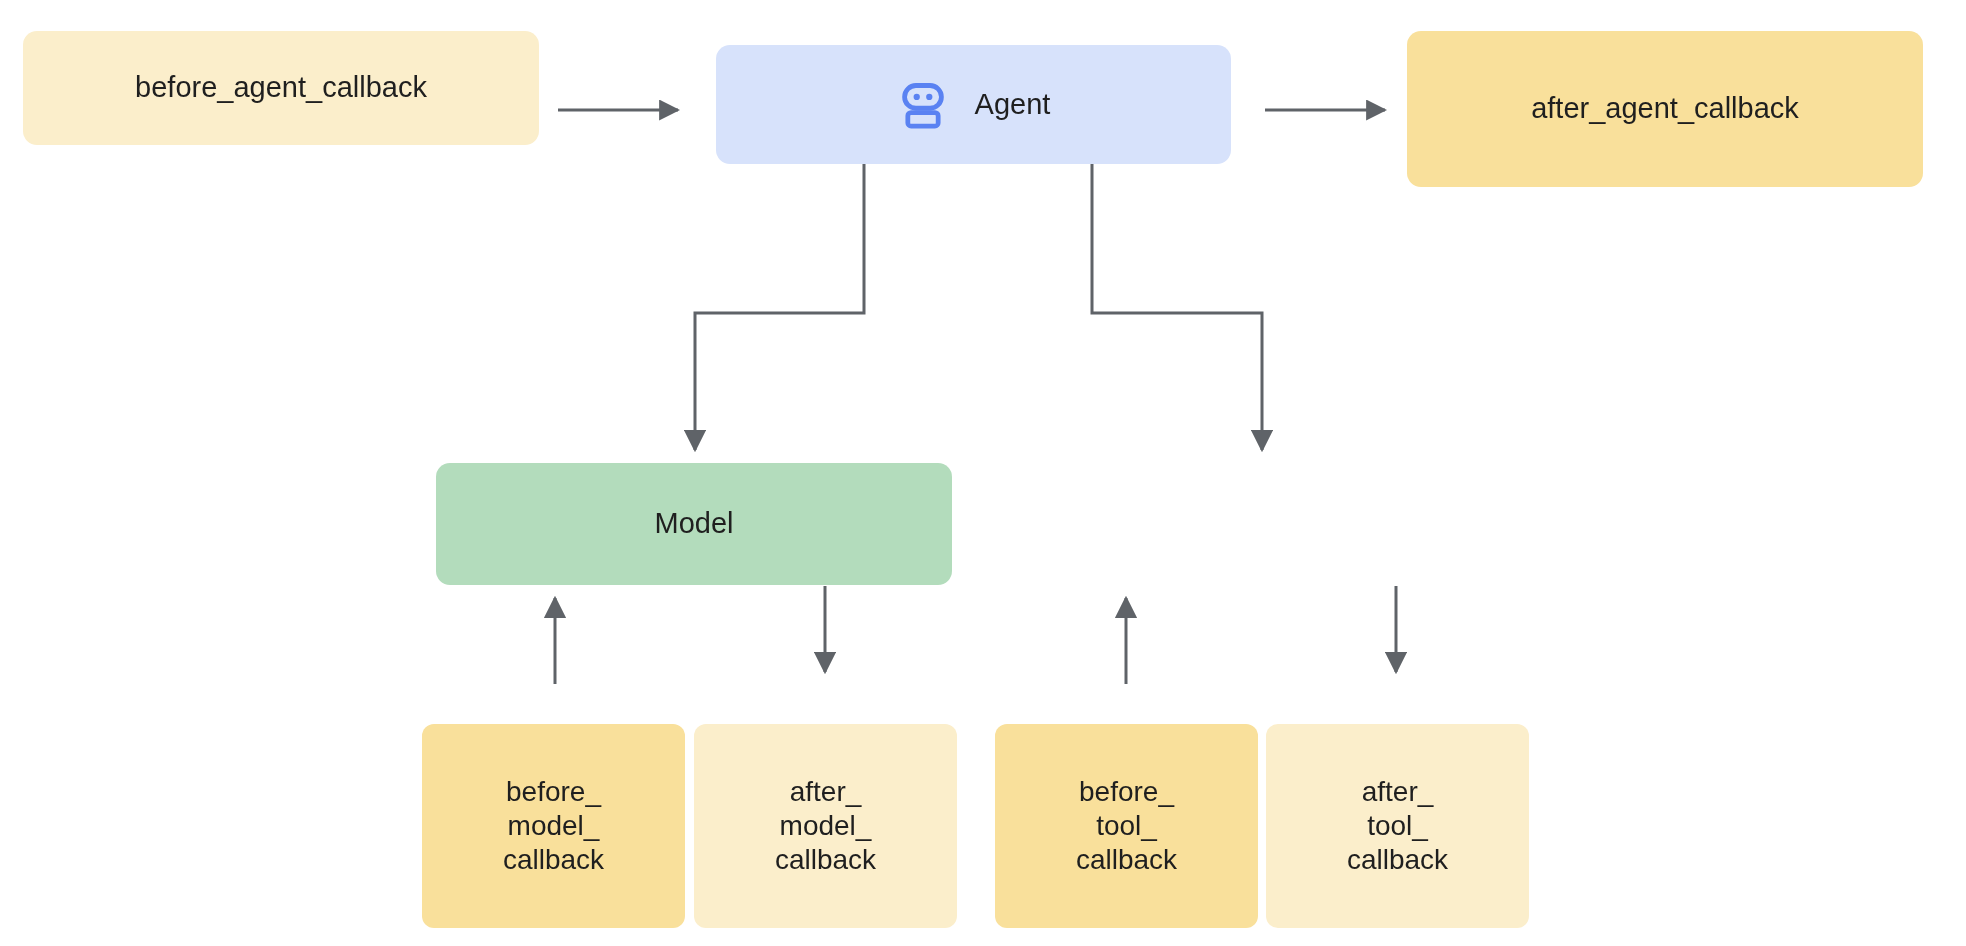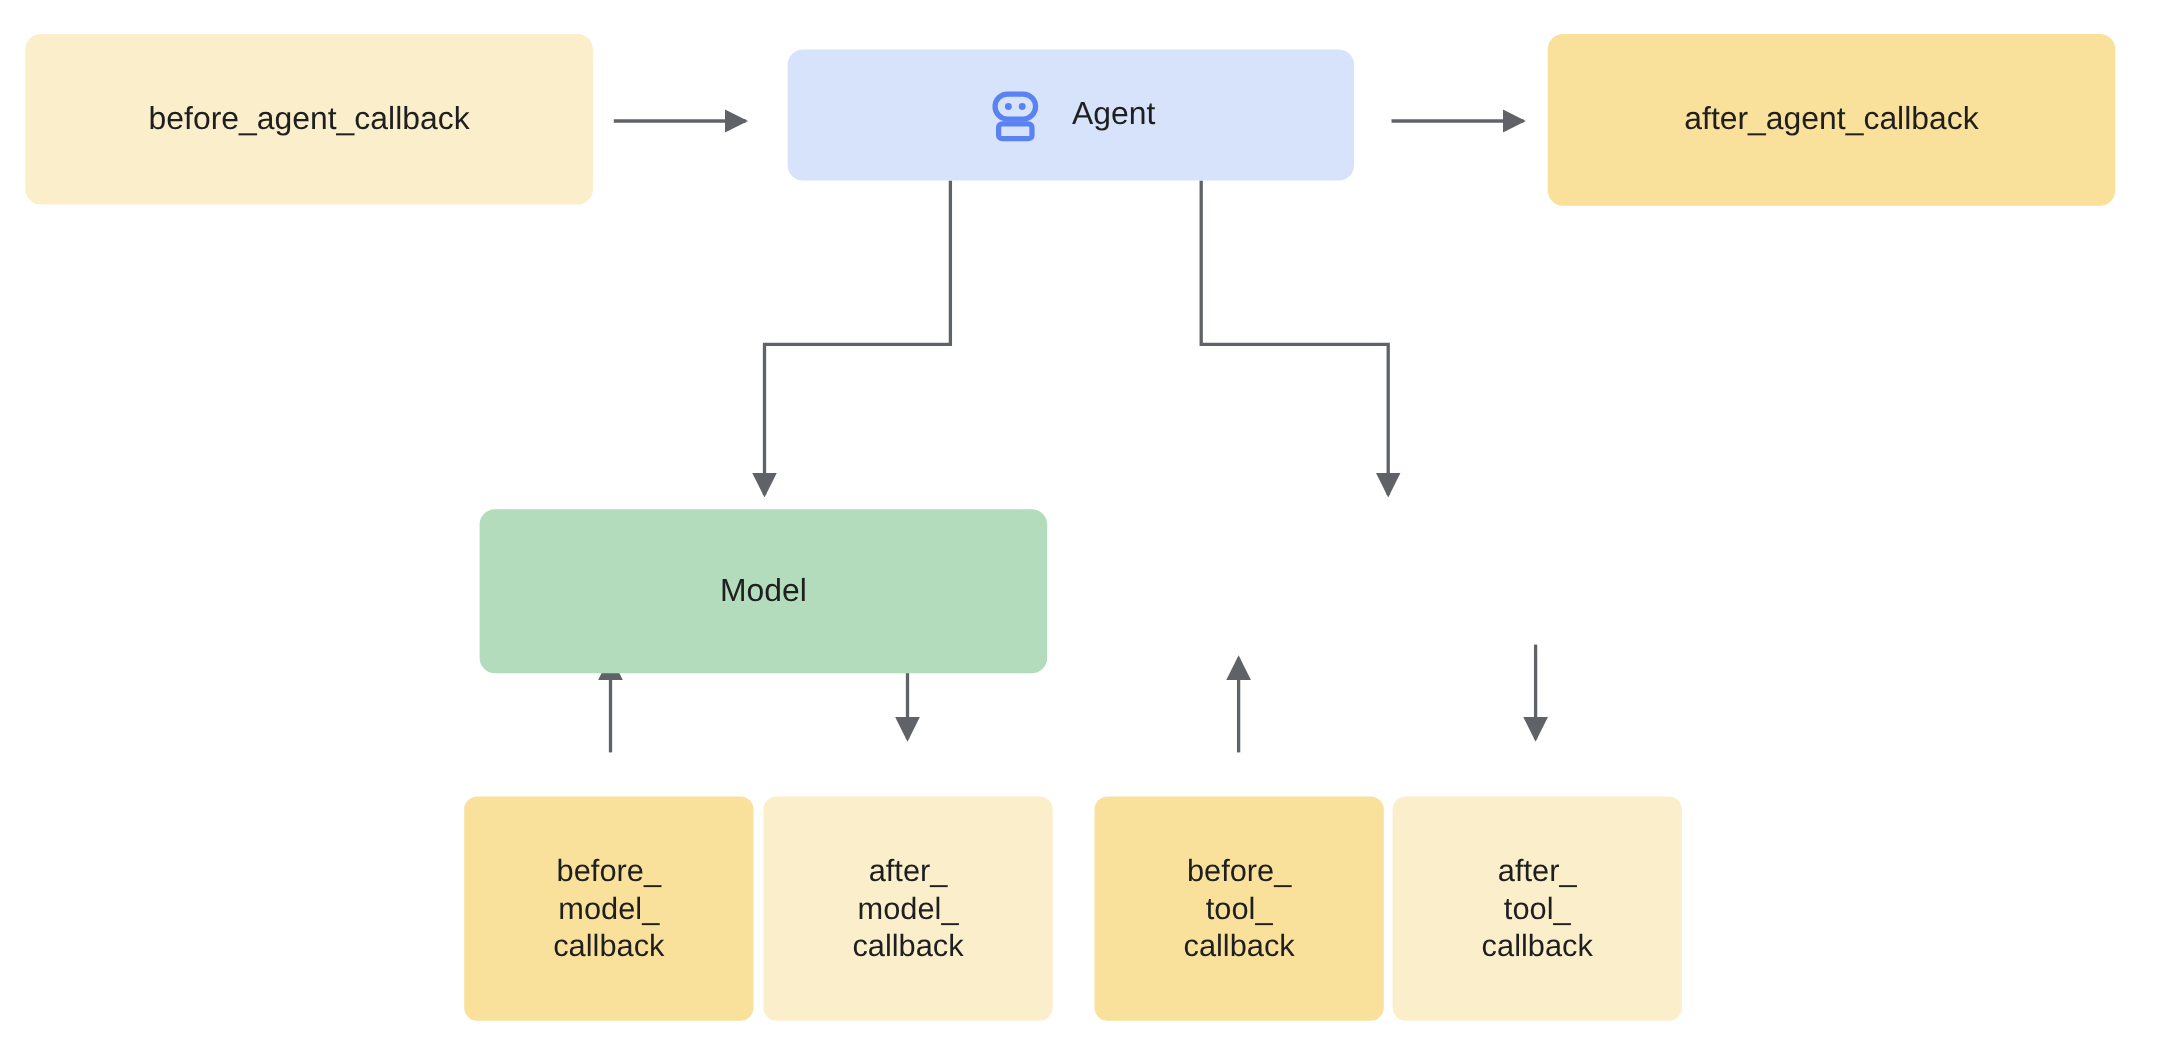--- a/index.html
+++ b/index.html
@@ -29,39 +29,39 @@
     border-radius: 14px;
     color: #1f1f1f;
     text-align: center;
     line-height: 1.22;
     white-space: pre-line;
     user-select: none;
   }
 
   
   .node-before-agent {
-    left: 23px;  top: 31px;  width: 516px; height: 155px;
+    left: 23px;  top: 31px;  width: 516px; height: 114px;
     background: #fbeecb;
     font-size: 29px;
   }
   .node-agent {
     left: 716px; top: 45px;  width: 515px; height: 119px;
     background: #d7e2fb;
     font-size: 29px;
     gap: 26px;
   }
   .node-after-agent {
     left: 1407px; top: 31px; width: 516px; height: 156px;
     background: #f9e09b;
     font-size: 29px;
   }
 
   
   .node-model {
-    left: 436px;  top: 463px; width: 516px; height: 149px;
+    left: 436px;  top: 463px; width: 516px; height: 122px;
     background: #b3dcbc;
     font-size: 29px;
   }
   .node-tools {
     left: 1004px; top: 463px; width: 516px; height: 122px;
     background: #e9b2ad;
     font-size: 29px;
   }
 
   

